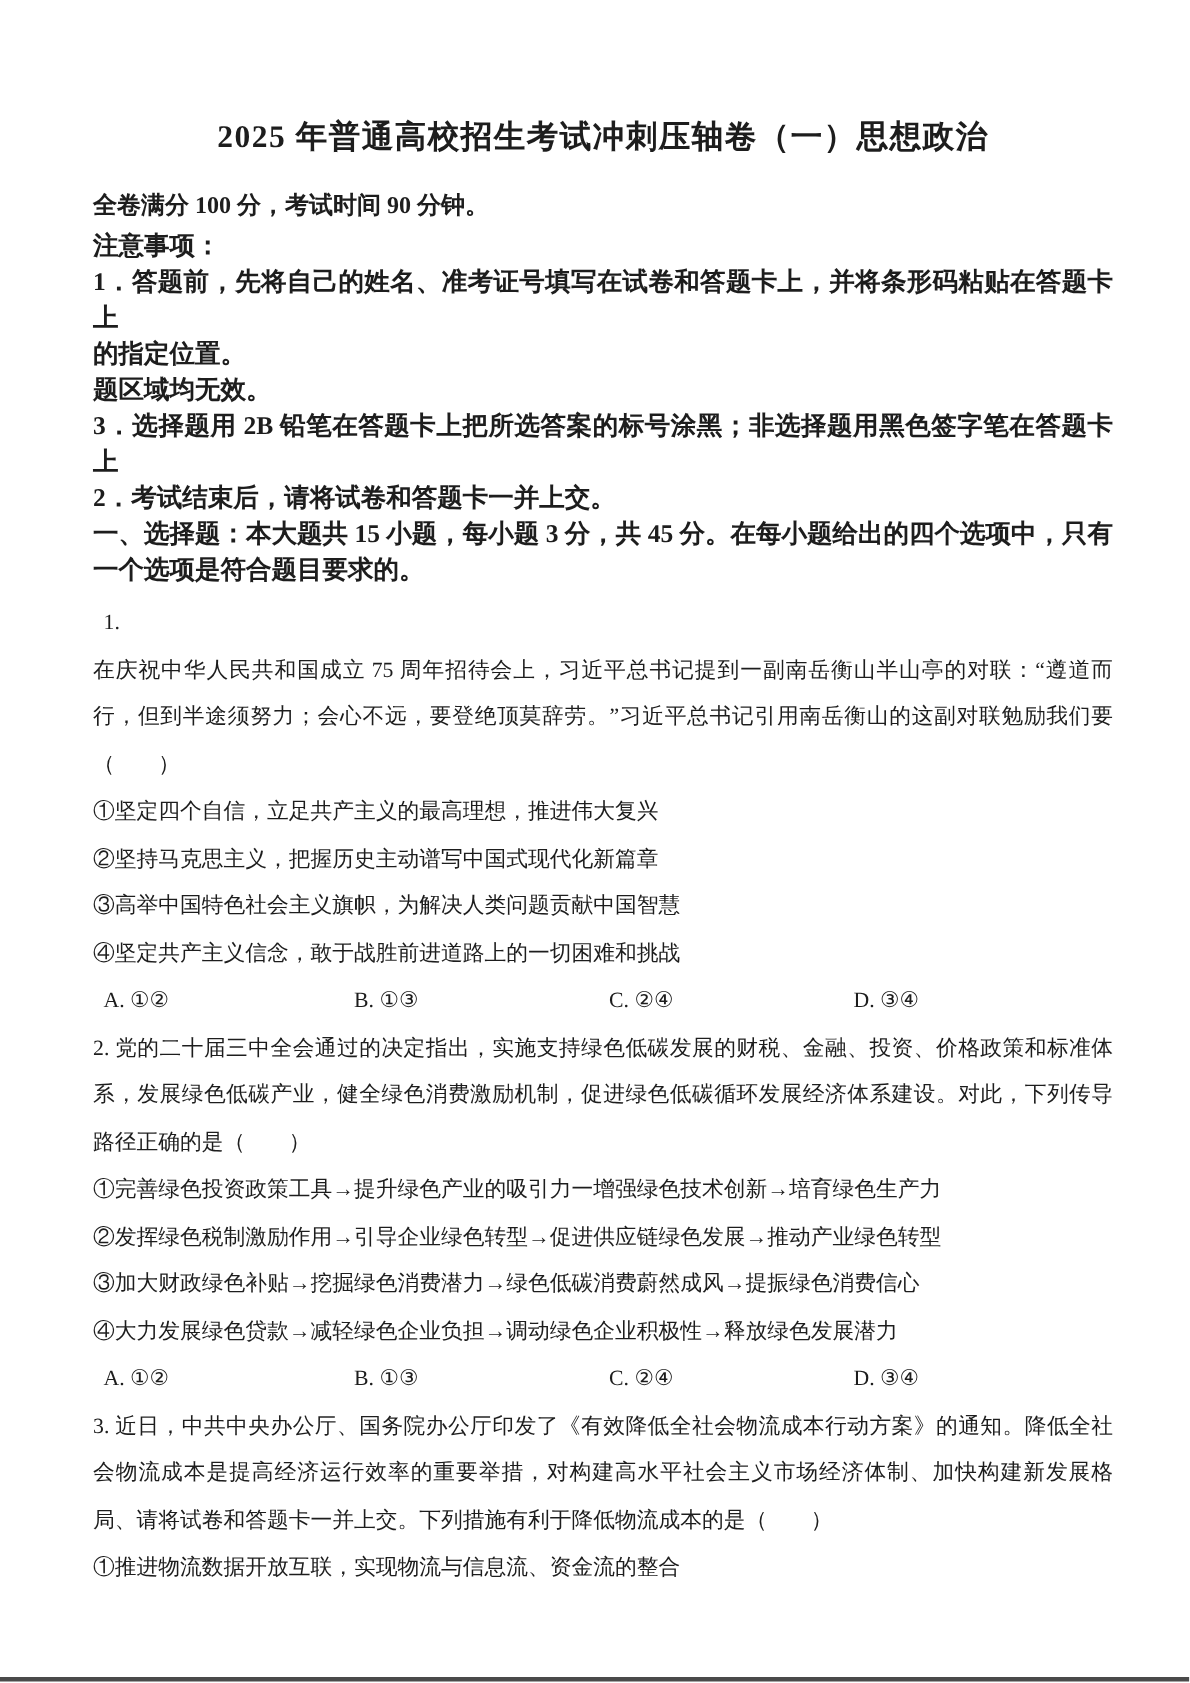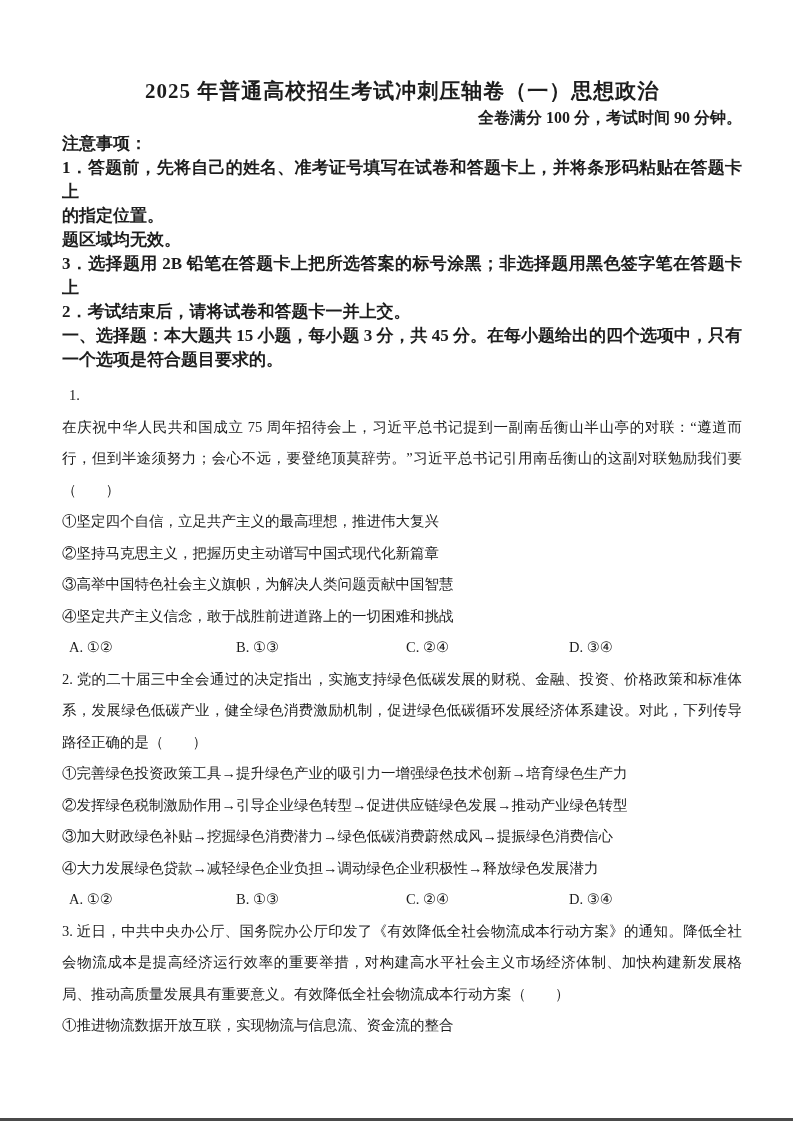--- a/index.html
+++ b/index.html
@@ -6,21 +6,21 @@
   .page {
     position:relative;
     width:793px; height:1122px;
     background:#ffffff;
     overflow:hidden;
     font-family:"Liberation Serif","DejaVu Serif",serif;
     color:var(--text,#1d1d1d);
   }
   .content { width:680px; margin-left:62px; padding-top:76px; }
   .title   { margin:0; font-size:21px; font-weight:700; text-align:center; line-height:30px; letter-spacing:1px; }
-  .subtitle{ font-size:16px; font-weight:700; text-align:right; line-height:24px; }
+  .subtitle{ margin-top:20px; font-size:16px; font-weight:700; text-align:left; line-height:24px; }
   .bold-block { margin-top:2px; font-weight:700; font-size:17px; }
   .bline   { line-height:24px; }
   .jfull   { text-align:justify; text-align-last:justify; }
   .questions { margin-top:8px; font-size:14.5px; }
   .qline   { line-height:31.5px; }
   .num     { padding-left:7px; }
   .choices { display:flex; line-height:31.5px; padding-left:7px; }
   .choice:nth-child(1){ width:167px; }
   .choice:nth-child(2){ width:170px; }
   .choice:nth-child(3){ width:163px; }
@@ -72,20 +72,20 @@
       <div class="qline">④大力发展绿色贷款→减轻绿色企业负担→调动绿色企业积极性→释放绿色发展潜力</div>
       <div class="choices">
         <span class="choice">A. ①②</span>
         <span class="choice">B. ①③</span>
         <span class="choice">C. ②④</span>
         <span class="choice">D. ③④</span>
       </div>
 
       <div class="qline jfull">3. 近日，中共中央办公厅、国务院办公厅印发了《有效降低全社会物流成本行动方案》的通知。降低全社</div>
       <div class="qline jfull">会物流成本是提高经济运行效率的重要举措，对构建高水平社会主义市场经济体制、加快构建新发展格</div>
-      <div class="qline">局、推动高质量发展具有重要意义。有效降低全社会物流成本行动方案（　　）</div>
+      <div class="qline">局、请将试卷和答题卡一并上交。下列措施有利于降低物流成本的是（　　）</div>
       <div class="qline">①推进物流数据开放互联，实现物流与信息流、资金流的整合</div>
 
     </div>
   </div>
 
   <div class="bottom-bar"></div>
 </div>
 
 </body></html>

